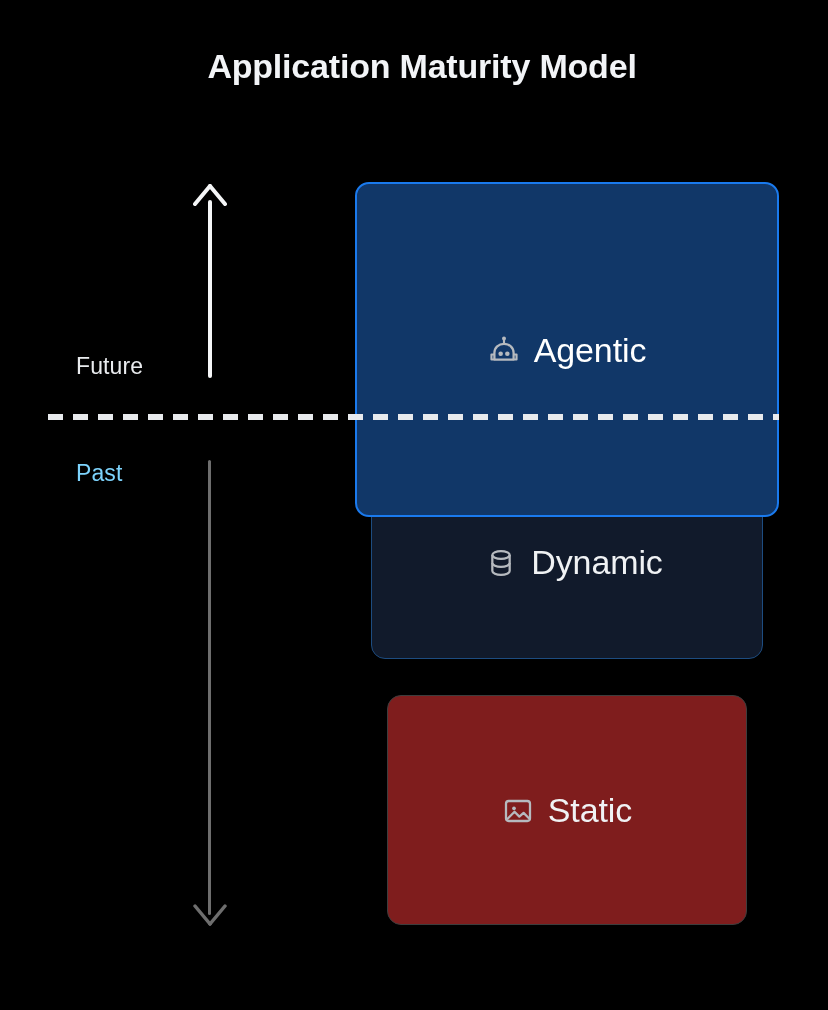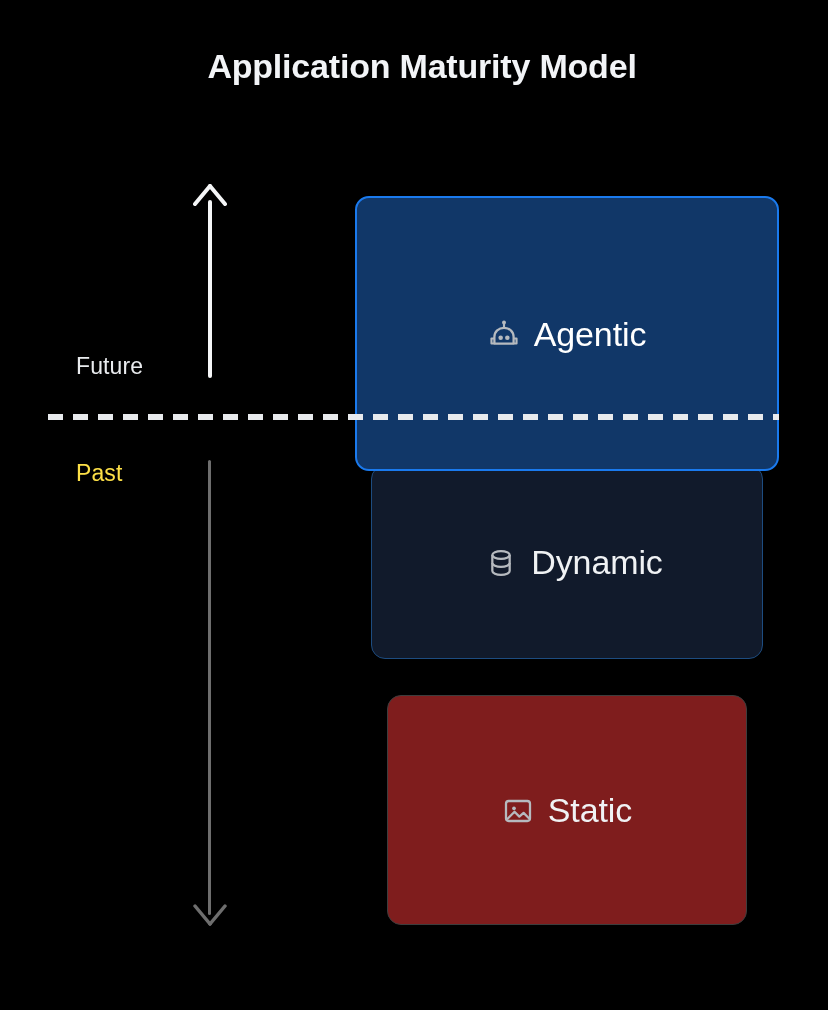--- a/index.html
+++ b/index.html
@@ -82,21 +82,21 @@
     font-size: 23px;
     line-height: 28px;
     letter-spacing: 0.1px;
   }
   #future-label {
     top: 352px;
     color: #e9ebee;
   }
   #past-label {
     top: 459px;
-    color: #fde047;
+    color: #7dd3fc;
   }
 
   
   #divider {
     position: absolute;
     left: 48px;
     top: 414px;
     width: 731px;
     height: 6px;
     background-image: repeating-linear-gradient(
@@ -152,23 +152,23 @@
     height: 194px;
     background: #111a2b;
     border: 1px solid #1d4c80;
     z-index: 2;
     padding-left: 14px;
   }
   #layer-dynamic .layer-label { color: #f0f2f4; }
 
   #layer-agentic {
     left: 355px;
-    top: 196px;
+    top: 182px;
     width: 424px;
-    height: 275px;
+    height: 335px;
     background: #113768;
     border: 2px solid #1a7aee;
     z-index: 3;
   }
   #layer-agentic .layer-label { color: #ffffff; }
 </style>
 </head>
 <body>
 
 <div id="canvas">

